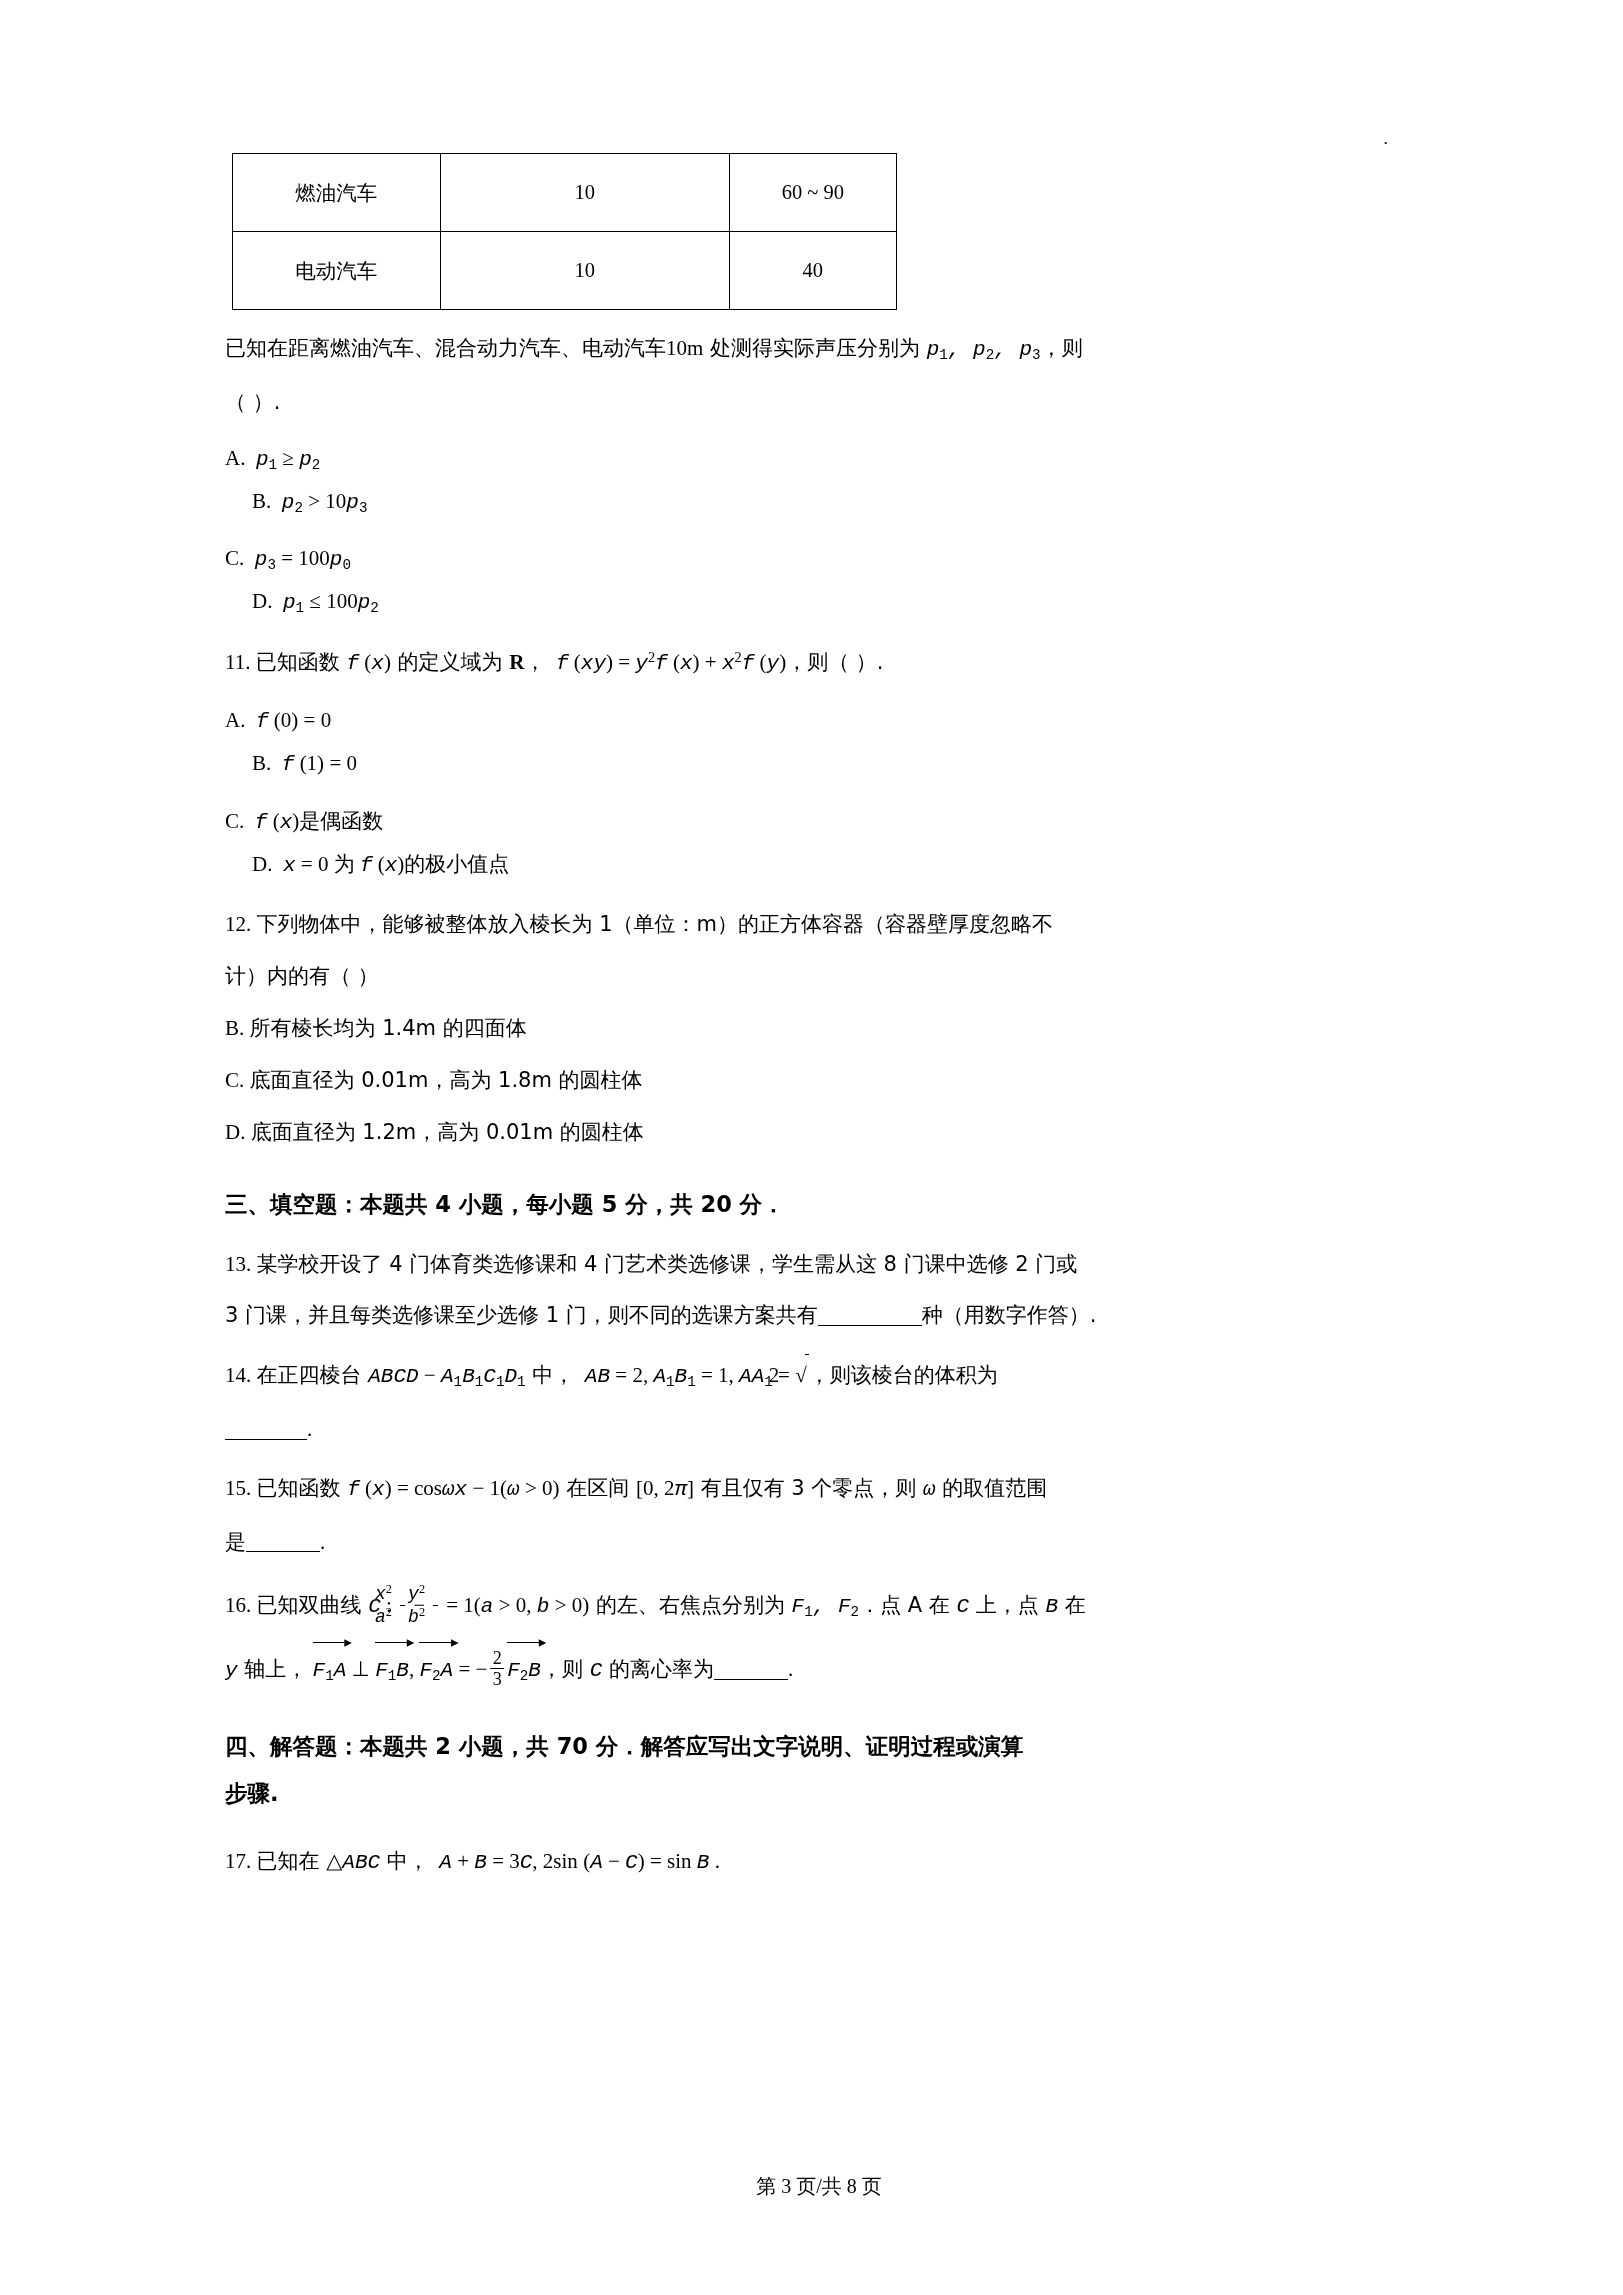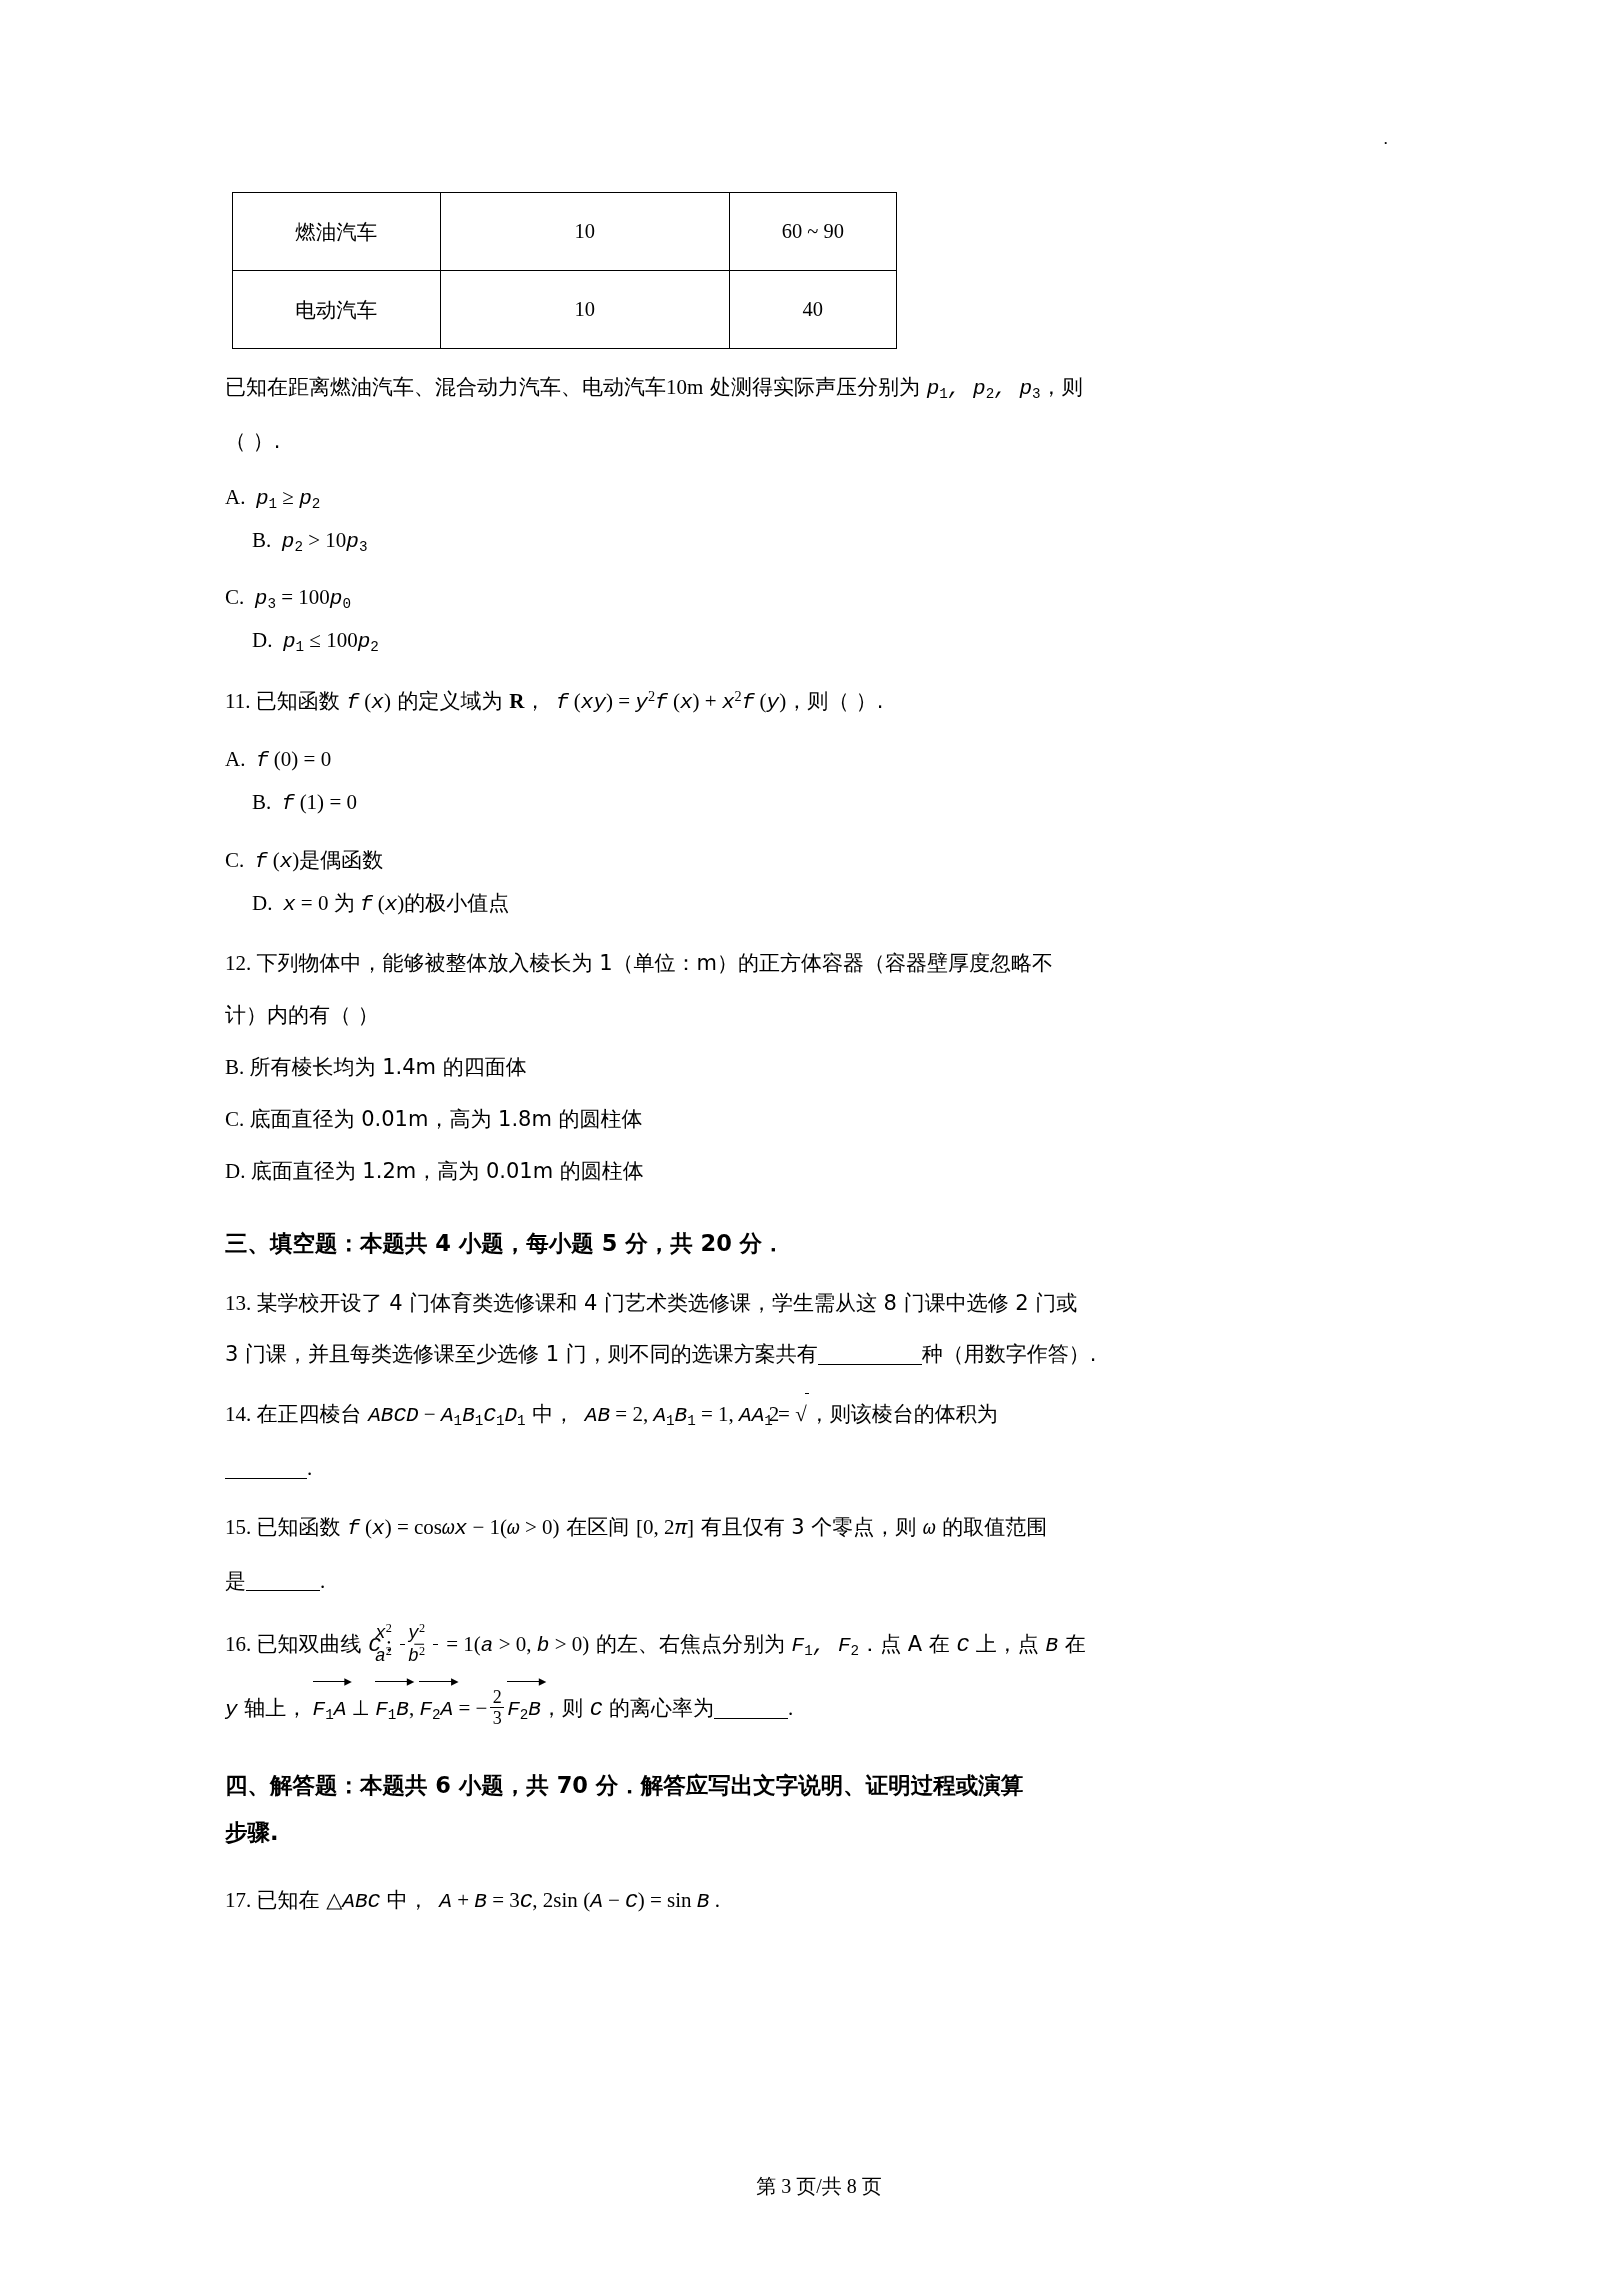--- a/index.html
+++ b/index.html
@@ -25,21 +25,21 @@
     right: 235px;
     font-size: 17.7px;
     line-height: 1;
     color: #000;
   }
 
   
   table.data-table {
     border-collapse: collapse;
     margin-left: 6.8px;
-    margin-top: 76px;
+    margin-top: 37px;
     table-layout: fixed;
   }
   table.data-table td {
     border: 1.4px solid #000;
     text-align: center;
     vertical-align: middle;
     font-size: 20.5px;
     height: 75px;
     font-family: "Liberation Serif", serif;
   }
@@ -256,21 +256,21 @@
     <span class="cn">是</span><span class="blank short"></span><span class="mn">.</span>
   </div>
 
   <div class="para hang" style="line-height:2.45;">
     <span class="mn">16.</span>&nbsp;<span class="cn">已知双曲线 </span><span class="mi">C</span> <span class="mn">:</span> <span class="frac"><span class="num"><span class="mi">x</span><sup class="p">2</sup></span><span class="den"><span class="mi">a</span><sup class="p">2</sup></span></span> <span class="mn">−</span> <span class="frac"><span class="num"><span class="mi">y</span><sup class="p">2</sup></span><span class="den"><span class="mi">b</span><sup class="p">2</sup></span></span> <span class="mn">= 1(</span><span class="mi">a</span> <span class="mn">&gt; 0,</span> <span class="mi">b</span> <span class="mn">&gt; 0)</span><span class="cn"> 的左、右焦点分别为 </span><span class="mi">F<sub class="sn">1</sub>, F<sub class="sn">2</sub></span><span class="cn">．点 A 在 </span><span class="mi">C</span><span class="cn"> 上，点 </span><span class="mi">B</span><span class="cn"> 在</span>
   </div>
   <div class="para tight" style="line-height:2.35;">
     <span class="mi">y</span><span class="cn"> 轴上，</span>&nbsp;<span class="vec"><span class="mi">F<sub class="sn">1</sub>A</span><span class="arrowhead">▸</span></span> <span class="mn">⊥</span> <span class="vec"><span class="mi">F<sub class="sn">1</sub>B</span><span class="arrowhead">▸</span></span><span class="mn">,</span> <span class="vec"><span class="mi">F<sub class="sn">2</sub>A</span><span class="arrowhead">▸</span></span> <span class="mn">=</span> <span class="mn">−</span><span class="frac"><span class="num"><span class="mn">2</span></span><span class="den"><span class="mn">3</span></span></span><span class="vec"><span class="mi">F<sub class="sn">2</sub>B</span><span class="arrowhead">▸</span></span><span class="cn">，则 </span><span class="mi">C</span><span class="cn"> 的离心率为</span><span class="blank short"></span><span class="mn">.</span>
   </div>
 
-  <div class="para bold-head cn">四、解答题：本题共 6 小题，共 70 分．解答应写出文字说明、证明过程或演算</div>
+  <div class="para bold-head cn">四、解答题：本题共 2 小题，共 70 分．解答应写出文字说明、证明过程或演算</div>
   <div class="para bold-head cn" style="margin-top:4.1px;">步骤.</div>
 
   <div class="para hang" style="margin-top:26px;">
     <span class="mn">17.</span>&nbsp;<span class="cn">已知在 </span><span class="mn">△</span><span class="mi">ABC</span><span class="cn"> 中，</span>&nbsp;&nbsp;<span class="mi">A</span> <span class="mn">+</span> <span class="mi">B</span> <span class="mn">=</span> <span class="mn">3</span><span class="mi">C</span><span class="mn">, 2</span><span class="mn">sin</span> <span class="mn">(</span><span class="mi">A</span> <span class="mn">−</span> <span class="mi">C</span><span class="mn">)</span> <span class="mn">=</span> <span class="mn">sin</span> <span class="mi">B</span> <span class="mn">.</span>
   </div>
 
   <div class="footer">第 3 页/共 8 页</div>
 
 </div>
 

